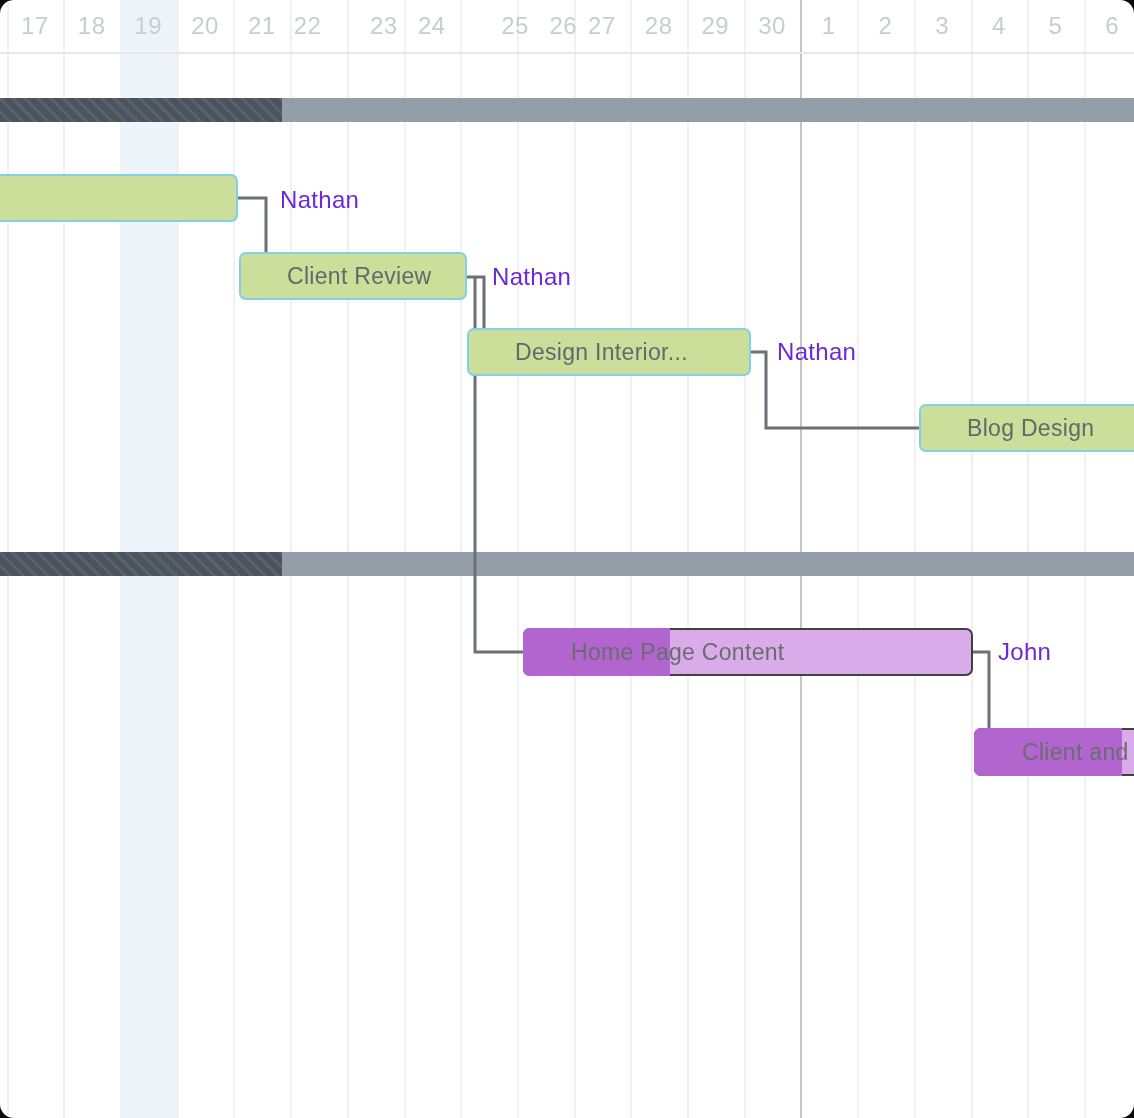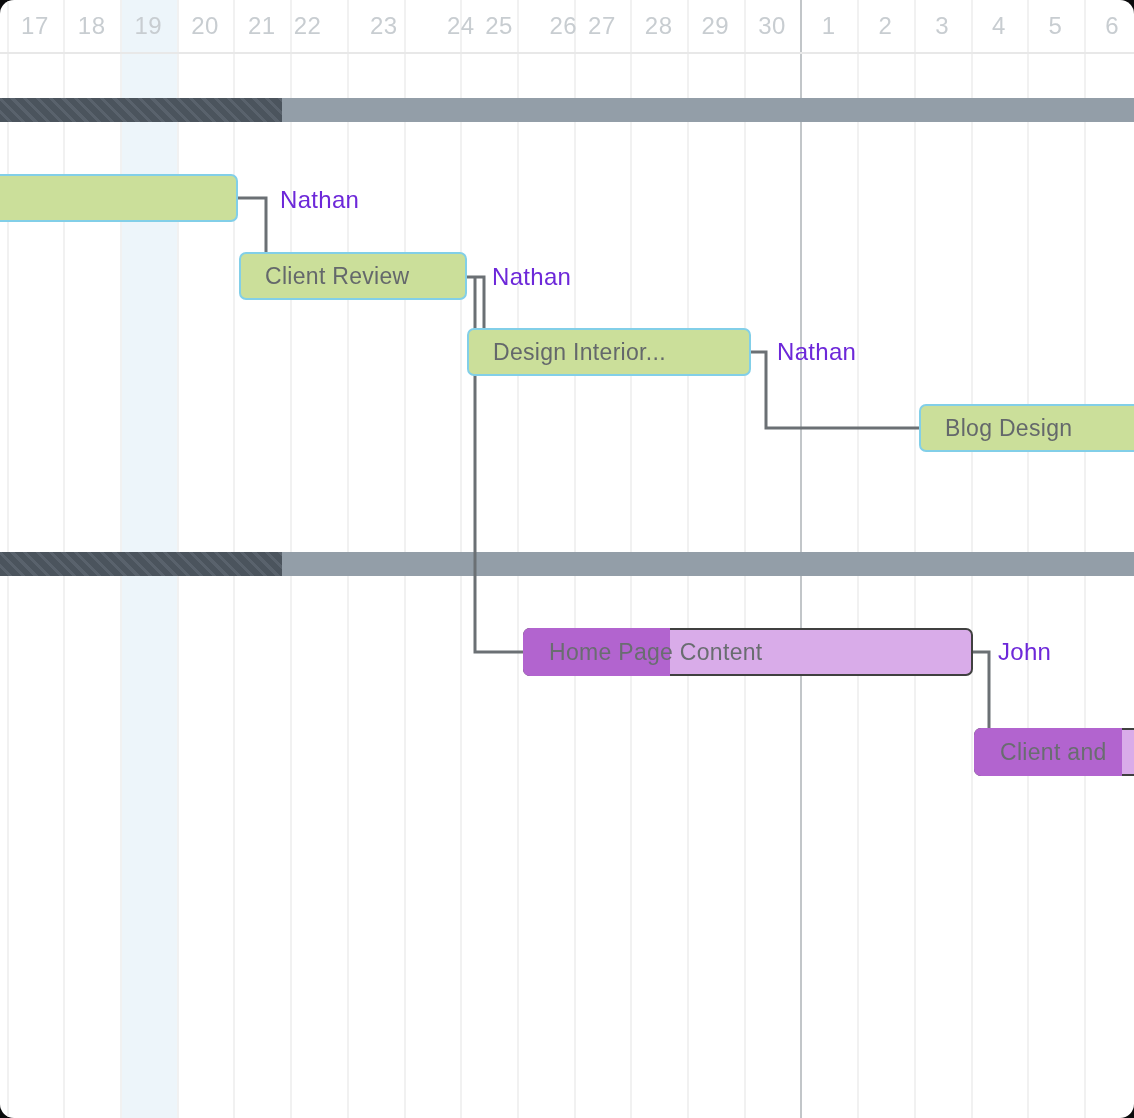--- a/index.html
+++ b/index.html
@@ -21,21 +21,21 @@
   }
   
   .summary { position:absolute; left:0; width:1134px; height:24px; background:#939ea8; }
   .summary .done {
     position:absolute; left:0; top:0; bottom:0;
     background:repeating-linear-gradient(45deg,#4b545d 0px,#4b545d 6px,#59626c 6px,#59626c 9px);
   }
   
   .task {
     position:absolute; height:48px; border-radius:7px; box-sizing:border-box;
-    font-size:23px; display:flex; align-items:center; letter-spacing:0.3px;
+    font-size:23px; display:flex; align-items:center; letter-spacing:0.3px;padding-left:22px;
   }
   .task.green { background:#cbdf9a; border:2px solid #82cfe8; color:#64686b; }
   .task.purple { background:#d9ace9; border:2px solid #404040; color:#696d70; }
   .task .progress {
     position:absolute; left:-2px; top:-2px; bottom:-2px;
     background:#b264cf; border-radius:7px 0 0 7px;
   }
   .task .label {
     position:relative; z-index:1; white-space:nowrap; padding-left:24px;
   }
@@ -116,22 +116,22 @@
       <div class="assignee" style="left: 998px; top: 652px;">John</div>
     </div>
   <div class="layer" id="header-layer">
       <div class="day-label" style="left: 6.6px; width: 56.7px;">17</div>
       <div class="day-label" style="left: 63.3px; width: 56.7px;">18</div>
       <div class="day-label" style="left: 120px; width: 56.7px;">19</div>
       <div class="day-label" style="left: 176.7px; width: 56.7px;">20</div>
       <div class="day-label" style="left: 233.4px; width: 56.7px;">21</div>
       <div class="day-label" style="left: 290.1px; width: 35px;">22</div>
       <div class="day-label" style="left: 346.8px; width: 74px;">23</div>
-      <div class="day-label" style="left: 403.5px; width: 56.7px; margin-left: 29px;">24</div>
-      <div class="day-label" style="left: 461px; width: 76px;">25</div>
+      <div class="day-label" style="left: 403.5px; width: 56.7px;">24</div>
+      <div class="day-label" style="left: 477px; width: 76px;">25</div>
       <div class="day-label" style="left: 516.9px; width: 56.7px; margin-left: 18px;">26</div>
       <div class="day-label" style="left: 573.6px; width: 56.7px;">27</div>
       <div class="day-label" style="left: 630.3px; width: 56.7px;">28</div>
       <div class="day-label" style="left: 687px; width: 56.7px;">29</div>
       <div class="day-label" style="left: 743.7px; width: 56.7px;">30</div>
       <div class="day-label" style="left: 800.4px; width: 56.7px;">1</div>
       <div class="day-label" style="left: 857.1px; width: 56.7px;">2</div>
       <div class="day-label" style="left: 913.8px; width: 56.7px;">3</div>
       <div class="day-label" style="left: 970.5px; width: 56.7px;">4</div>
       <div class="day-label" style="left: 1027.2px; width: 56.7px;">5</div>

